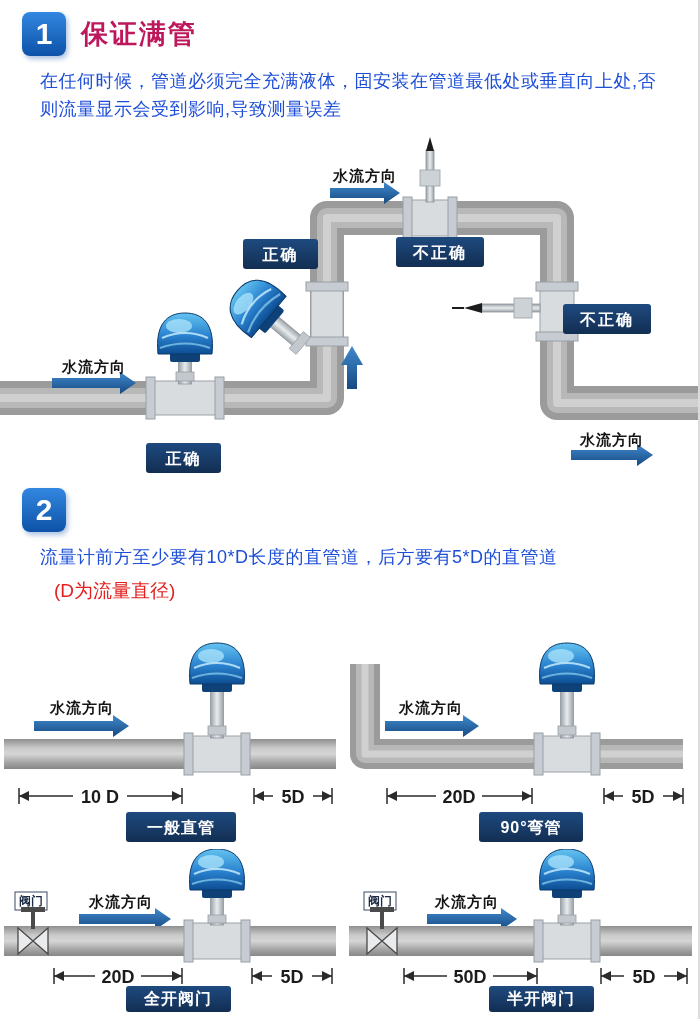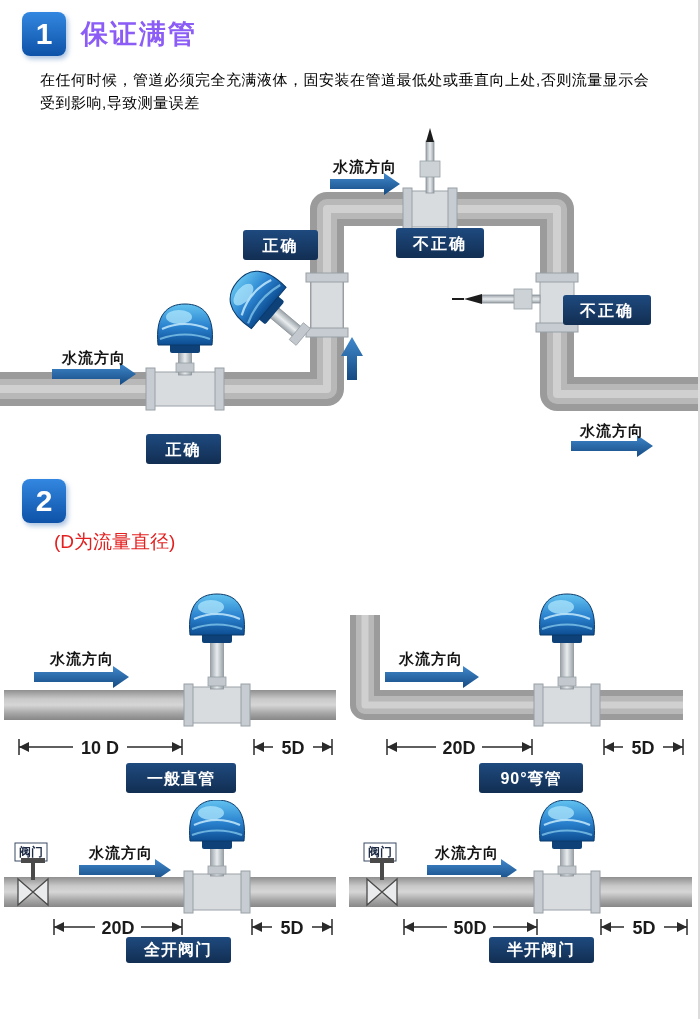--- a/index.html
+++ b/index.html
@@ -4,22 +4,22 @@
 <style>
   html,body{margin:0;padding:0;background:#fff;}
   .page{position:relative;width:700px;height:1019px;background:#fff;overflow:hidden;
         font-family:"Liberation Sans","DejaVu Sans",sans-serif;}
   .edge-line{position:absolute;right:0;top:0;width:2px;height:100%;background:#dcdcdc;}
   .sec-header{display:flex;align-items:center;gap:15px;padding:12px 0 0 22px;}
   .num-badge{width:44px;height:44px;border-radius:8px;flex:0 0 44px;
              background:linear-gradient(180deg,#3387e0,#0d52a8);
              color:#fff;font-size:30px;font-weight:bold;display:flex;align-items:center;
              justify-content:center;box-shadow:2px 3px 5px rgba(13,82,168,.35);}
-  .sec-title{font-size:27px;font-weight:bold;color:#8b5cf6;margin:0;letter-spacing:2px;}
-  .desc{font-size:15px;color:#000000;margin:12px 36px 0 40px;line-height:1.55;letter-spacing:.5px;}
+  .sec-title{font-size:27px;font-weight:bold;color:#be185d;margin:0;letter-spacing:2px;}
+  .desc{font-size:18px;color:#1d4ed8;margin:12px 36px 0 40px;line-height:1.55;letter-spacing:.5px;}
   .note{color:#e31f1f;font-size:19px;margin:6px 8px 0 54px;}
   svg{display:block;}
   .d1{margin-top:12px;}
   .grid{display:grid;grid-template-columns:345px 348px;margin:30px 0 0 4px;}
   svg text{font-family:"Liberation Sans","DejaVu Sans",sans-serif;}
   .flow-t{font-size:15px;font-weight:bold;fill:#141414;letter-spacing:1px;}
   .box-t{font-size:16px;font-weight:bold;fill:#ffffff;letter-spacing:2px;}
   .dim-t{font-size:18px;font-weight:bold;fill:#1b1b1b;}
   .badge-t{font-size:16px;font-weight:bold;fill:#ffffff;letter-spacing:1px;}
   .valve-t{font-size:12px;font-weight:bold;fill:#1d2b45;}
@@ -151,20 +151,21 @@
     </g>
     <g>
       <rect x="146" y="307" width="75" height="30" rx="3" fill="url(#nv)"></rect>
       <text class="box-t" x="183.5" y="328" text-anchor="middle">正确</text>
     </g>
   </svg>
 
   <div class="sec-header">
     <div class="num-badge">2</div>
   </div>
+  <p class="desc">流量计前方至少要有10*D长度的直管道，后方要有5*D的直管道</p>
   <p class="note">(D为流量直径)</p>
 
   <div class="grid">
 
     <svg width="345" height="215" viewBox="0 0 345 215">
       <text class="flow-t" x="78" y="79" text-anchor="middle">水流方向</text>
       <polygon fill="url(#ab)" points="30,87 109,87 109,81 125,92 109,103 109,97 30,97"></polygon>
       <rect x="0" y="105" width="332" height="30" fill="url(#pg)"></rect>
       <g>
         <rect x="185" y="102" width="56" height="36" fill="#d8dcdf" stroke="#9aa2a8"></rect>

